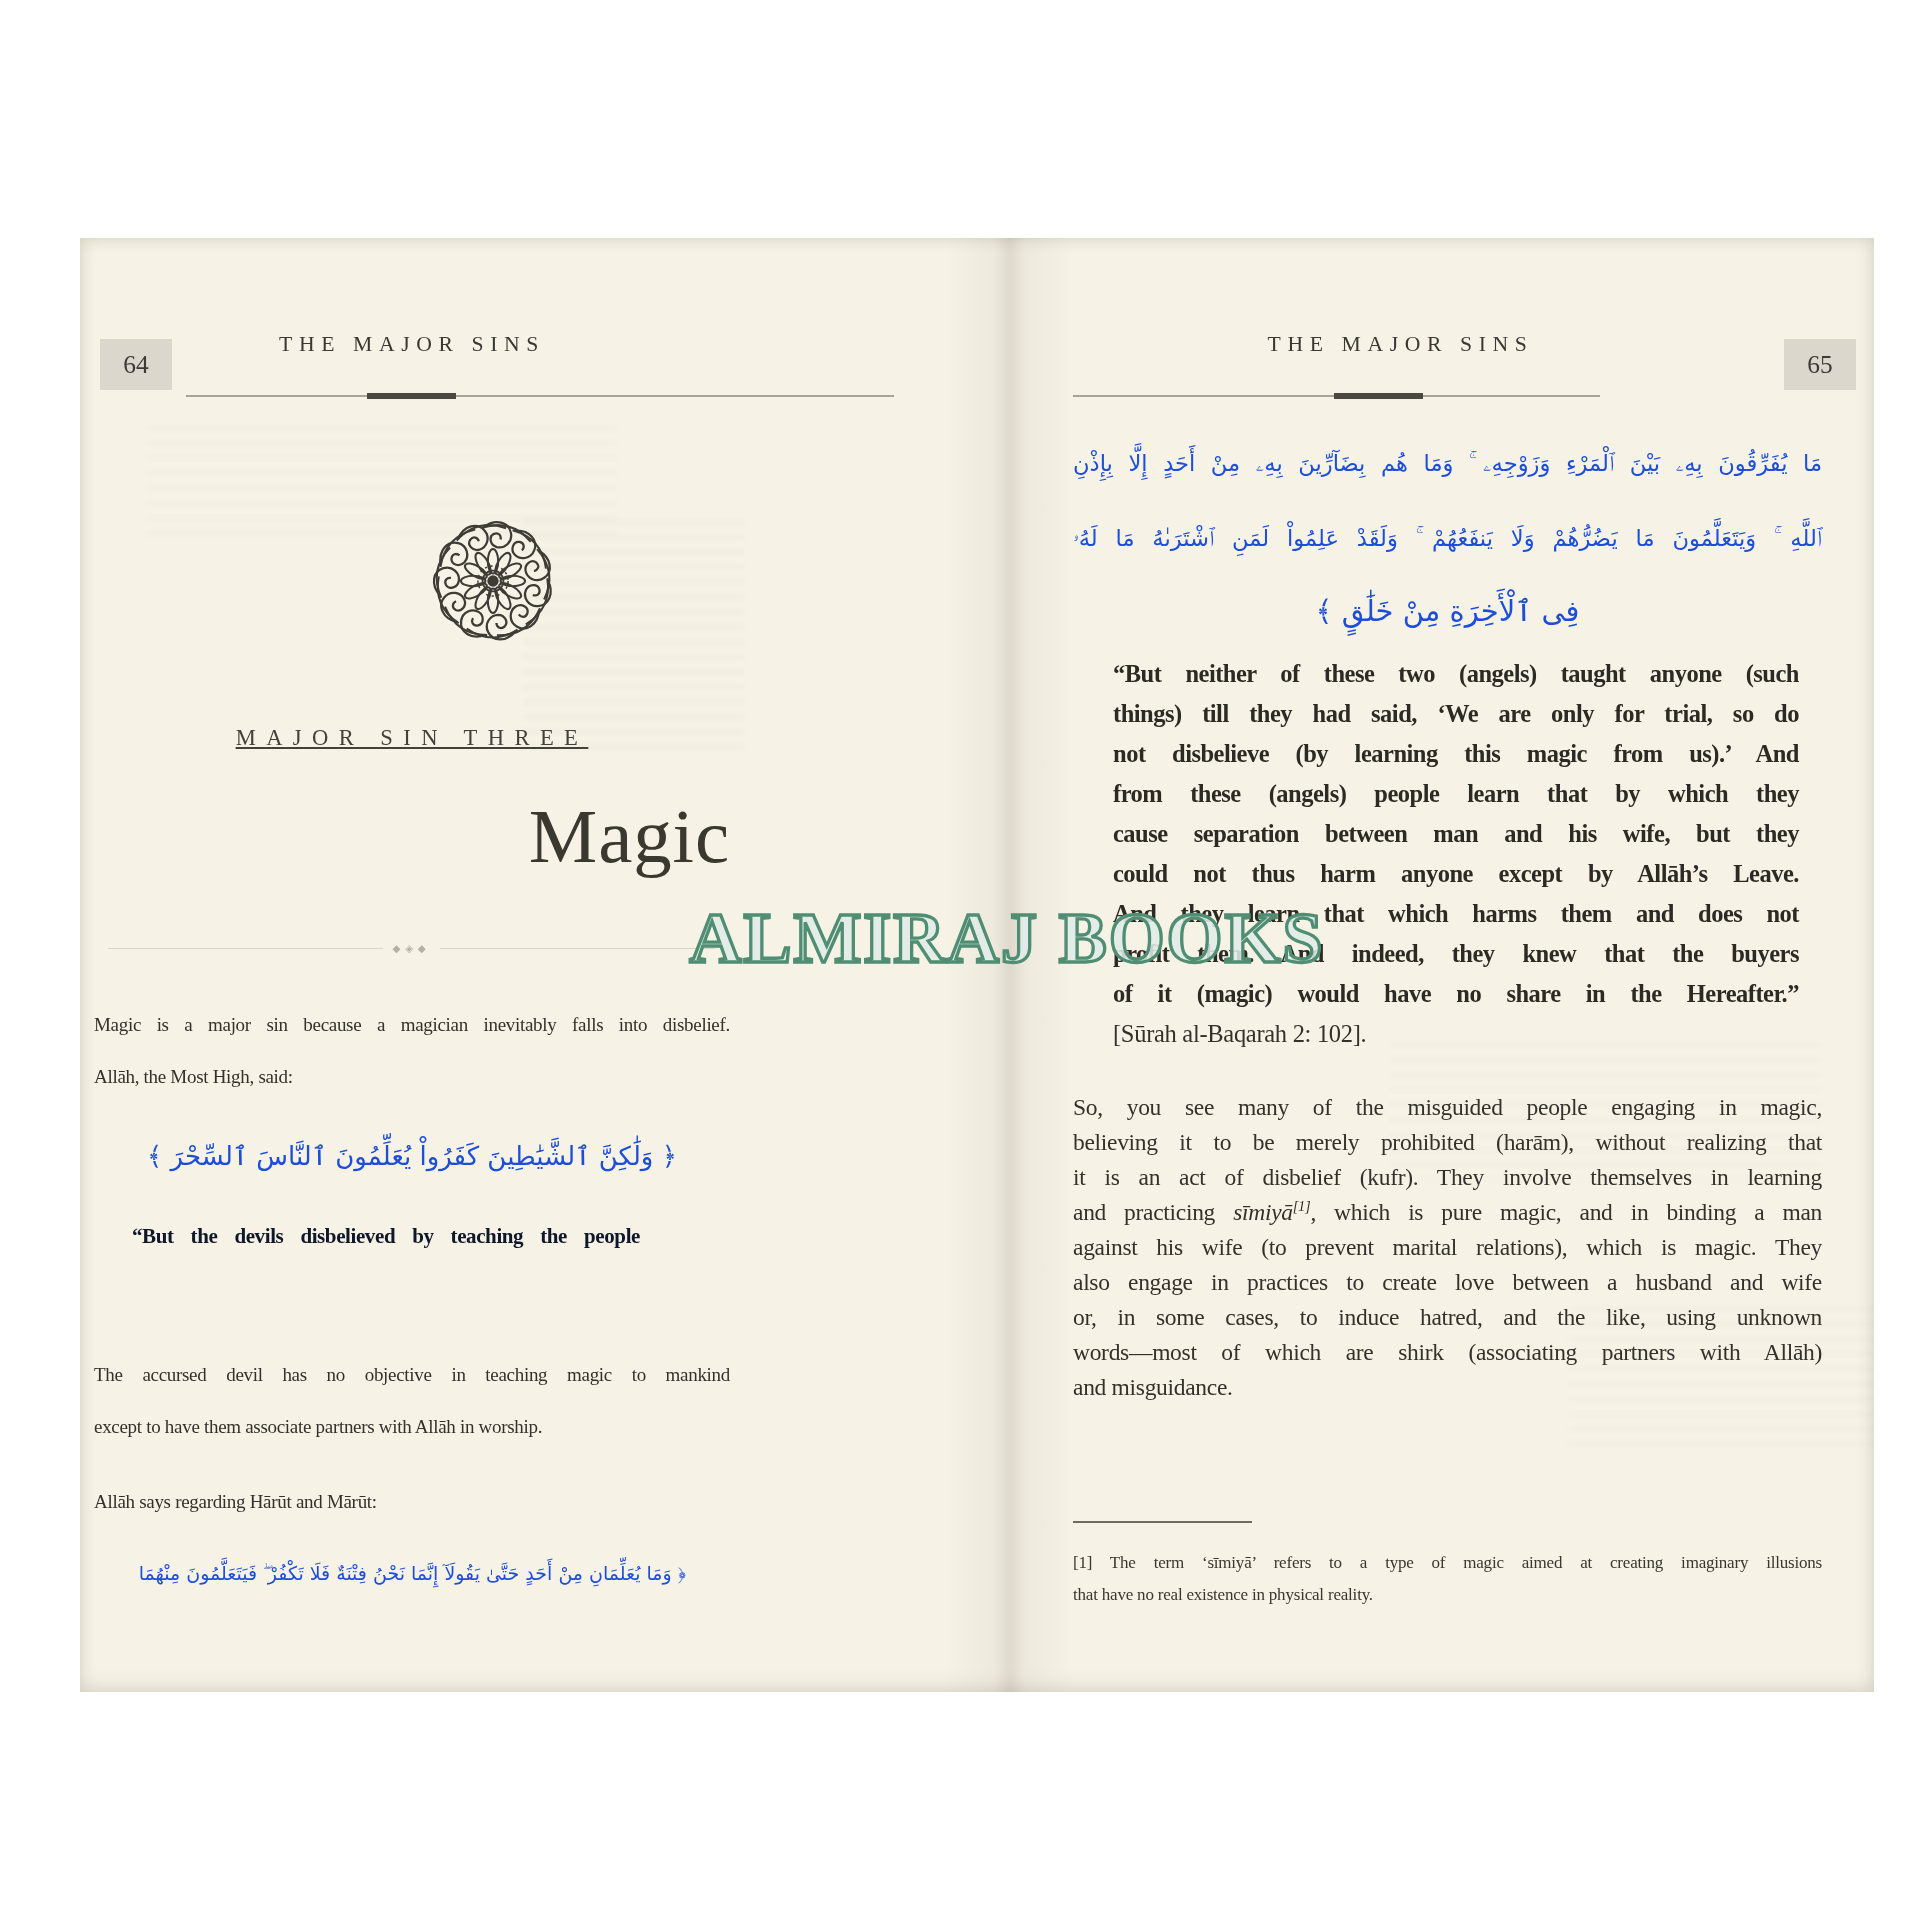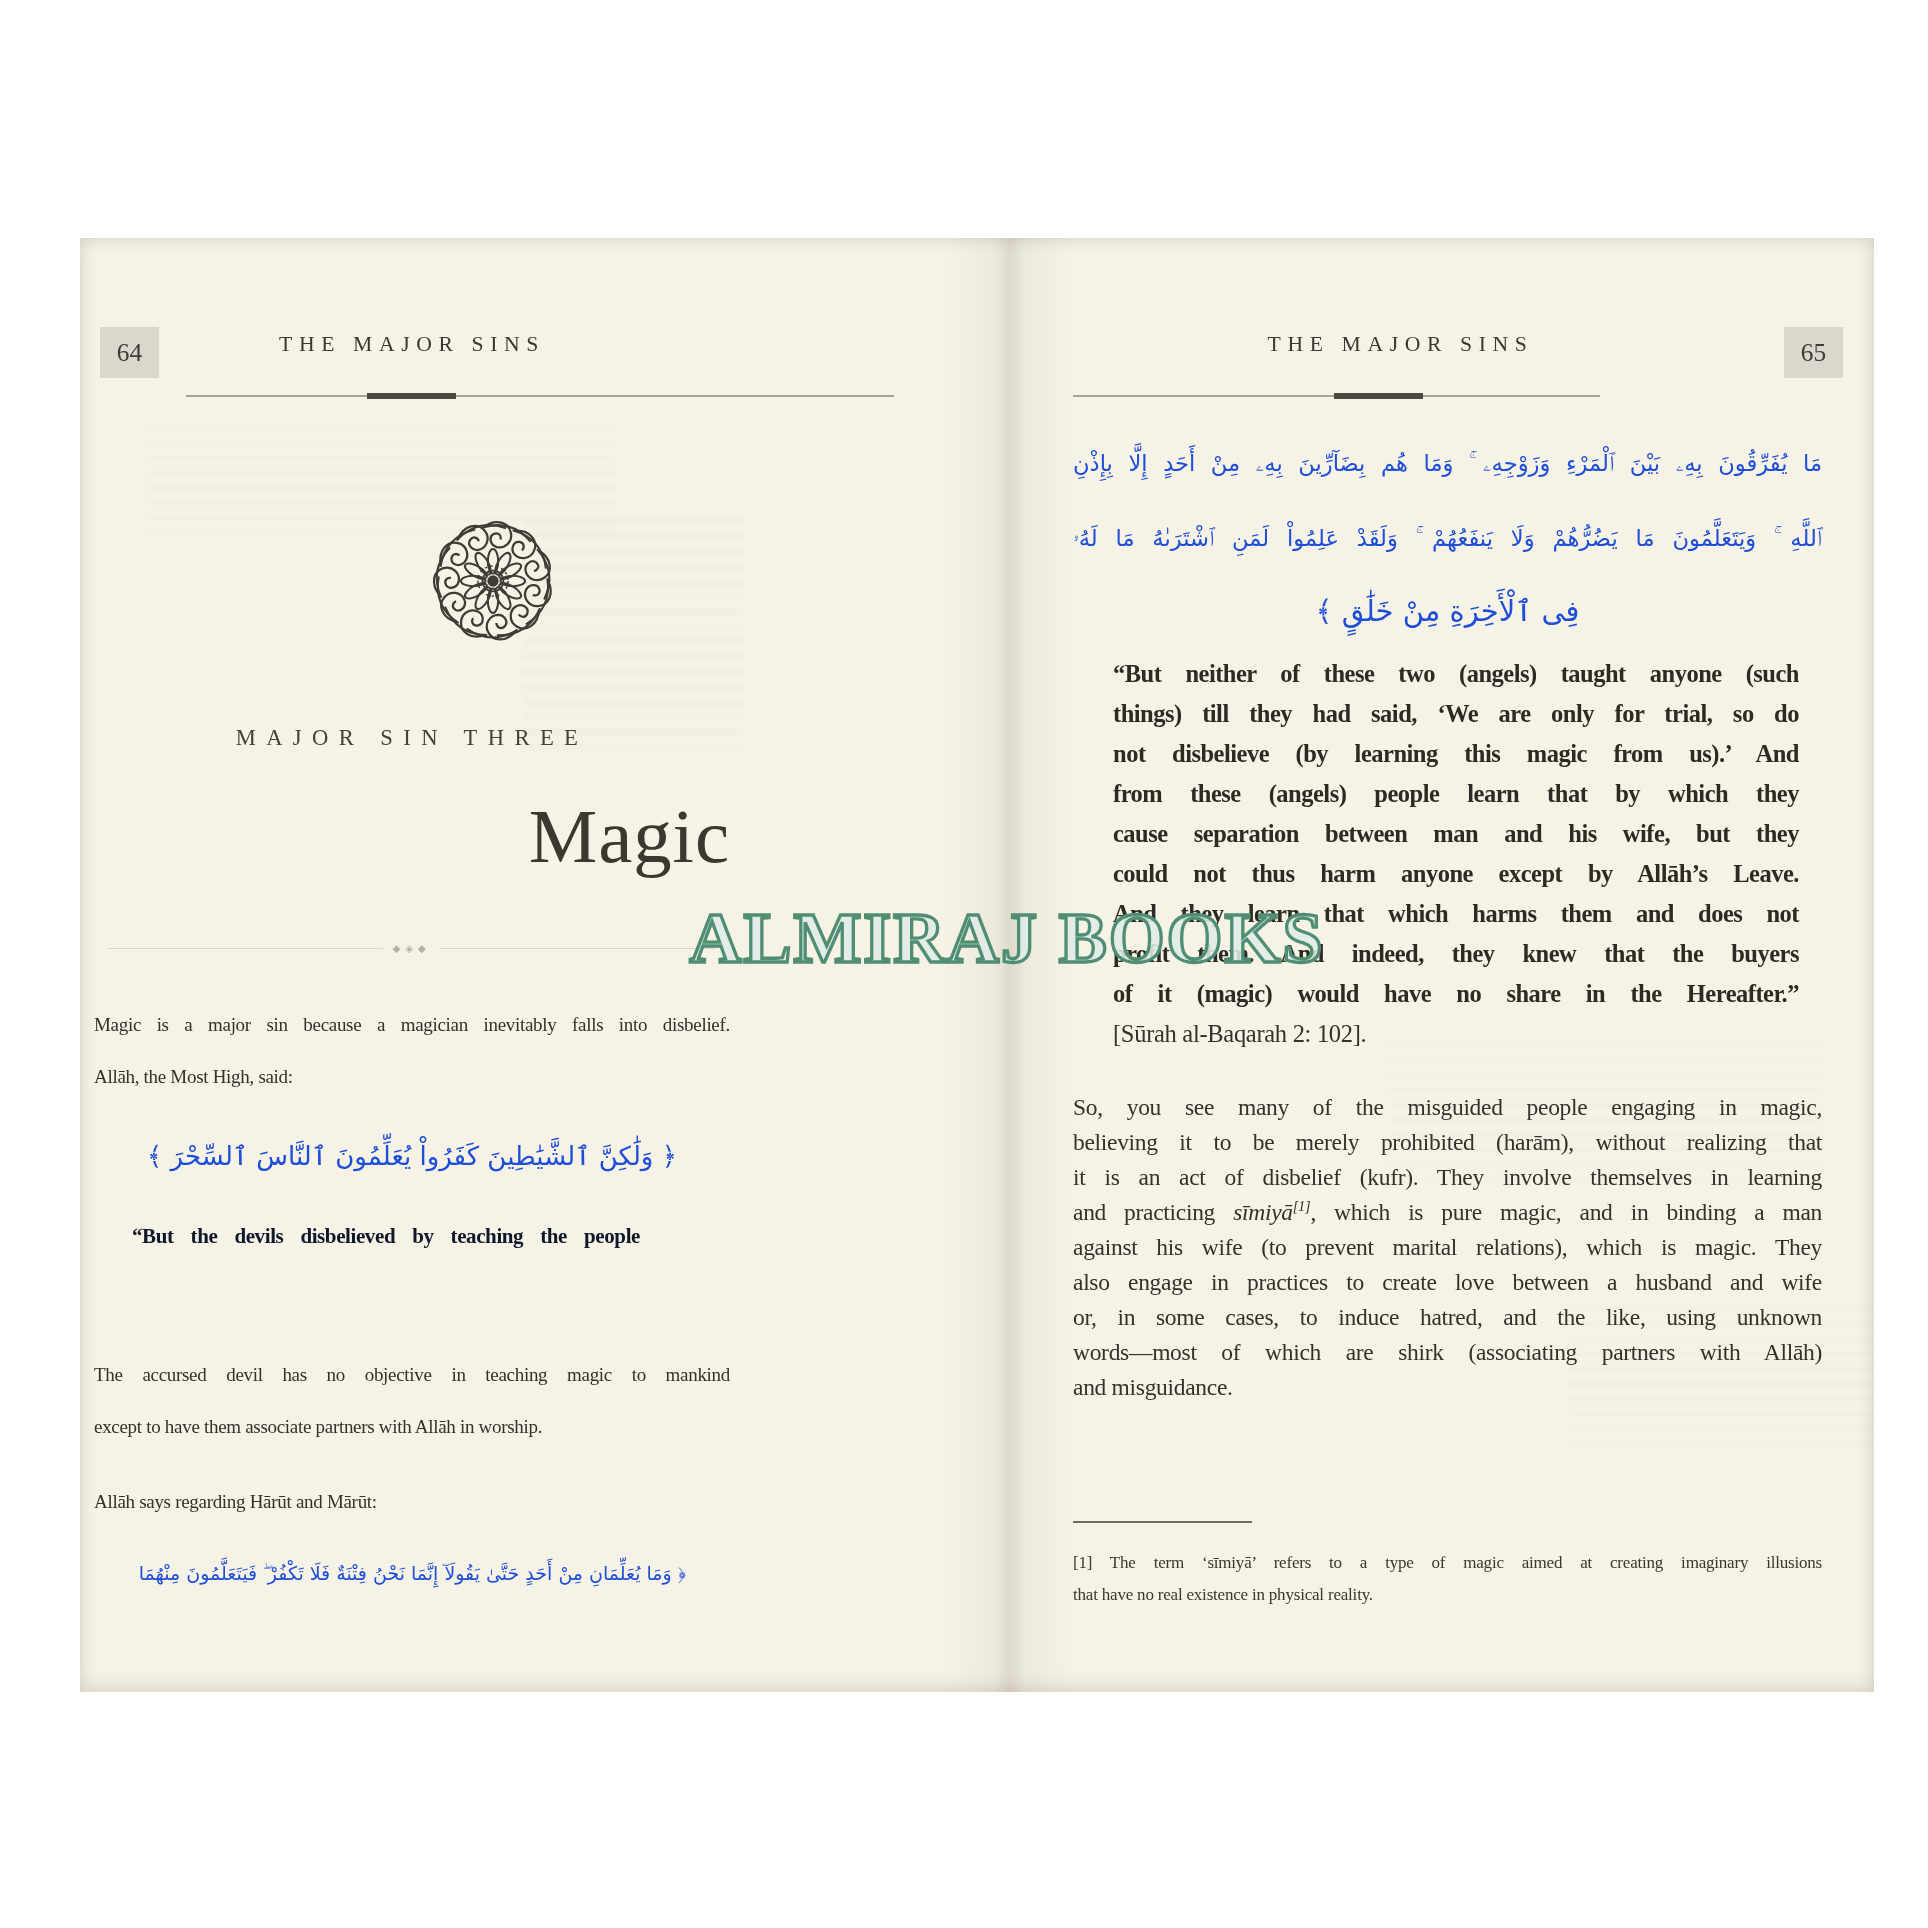--- a/index.html
+++ b/index.html
@@ -23,22 +23,22 @@
   }
   .gutter {
     position:absolute; left:864px; top:0; width:132px; height:100%;
     background:linear-gradient(to right, rgba(80,68,45,0) 0%, rgba(80,68,45,0.05) 38%,
                rgba(60,50,32,0.13) 50%, rgba(80,68,45,0.05) 62%, rgba(80,68,45,0) 100%);
     pointer-events:none;
   }
 
   
   .numbox {
-    width:59px; height:51px; background:#dbd7cd; color:#3e3b34;
-    font-size:25.4px; display:flex; align-items:center; justify-content:center;
+    width:72px; height:51px; background:#dbd7cd; color:#3e3b34;
+    font-size:25.4px; display:flex; align-items:center; justify-content:center;margin-top:12px;
   }
   .runhead {
     font-size:21.7px; letter-spacing:6.6px; color:#3a3831; text-align:center; white-space:nowrap;
   }
   .headrule { height:1.9px; background:#a8a49a; }
   .headrule-thick { height:5.6px; background:#4b4841; }
 
   
   .kicker { font-size:22.6px; letter-spacing:10.4px; color:#44413a; text-align:center; white-space:nowrap; }
   .btitle { font-size:77px; color:#3b382f; text-align:right; letter-spacing:0.9px; }
@@ -143,21 +143,21 @@
           <use href="#petal" transform="rotate(270)"></use>
         <use href="#petal" transform="rotate(300)"></use>
           <use href="#petal" transform="rotate(330)"></use>
         <circle r="16" fill="none" stroke="#3f3c35" stroke-width="1.6" stroke-dasharray="2.5,3.5"></circle>
         <circle r="11" fill="none" stroke="#3f3c35" stroke-width="2"></circle>
         <circle r="6" fill="#3f3c35"></circle>
       </g>
     </svg>
   </div>
 
-  <div class="abs kicker" style="left:14px; top:487px; width:636px;">MAJOR SIN THREE</div>
+  <div class="abs kicker" style="left:14px; top:487px; width:636px;text-decoration:underline;">MAJOR SIN THREE</div>
 
   <div class="abs btitle" style="left:14px; top:554px; width:636px;">Magic</div>
 
   <div class="abs mdiv" style="left:28px; top:704px; width:607px;">
     <span class="mdiv-line"></span>
     <span class="mdiv-orn">◆◈◆</span>
     <span class="mdiv-line"></span>
   </div>
 
   <div class="abs body-l lines" style="left:14px; top:761px; width:636px;">

